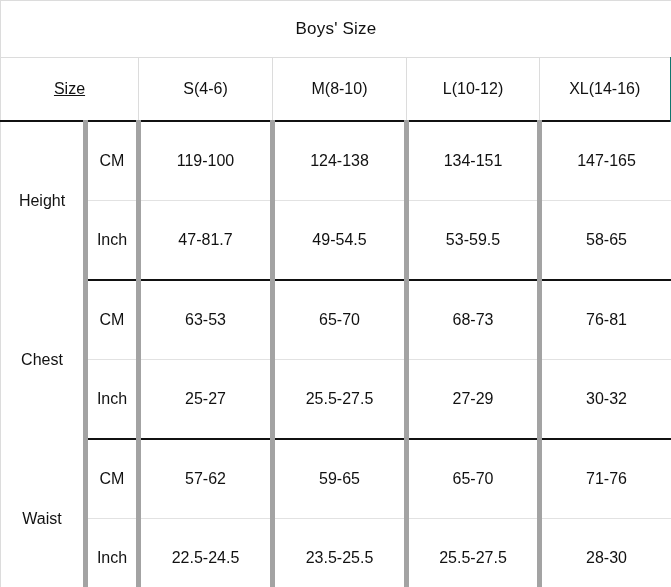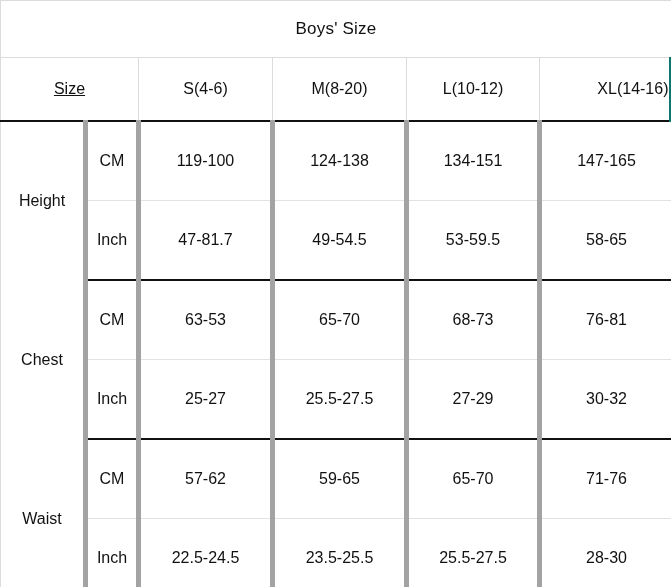--- a/index.html
+++ b/index.html
@@ -47,21 +47,21 @@
   }
 
   
   .hdr {
     height: 62px;
     font-size: 16px;
     border-bottom: 2px solid #111111;
     border-left: 1px solid #dcdcdc;
   }
   .hdr.first { border-left: 1px solid #dcdcdc; text-decoration: underline; }
-  .hdr.last  { border-right: 6px solid #0f766e; text-align: right; }
+  .hdr.last  { border-right: 4px solid #0f766e; }
 
   
   .cell {
     font-size: 16px;
     height: 78px;
     border-left: 5px solid #a3a3a3;
   }
   .cell.last { border-right: 1px solid #dcdcdc; }
 
   
@@ -94,21 +94,21 @@
     </colgroup>
     <tbody>
 
       <tr>
         <td class="title-cell" colspan="6">Boys' Size</td>
       </tr>
 
       <tr>
         <td class="hdr first" colspan="2">Size</td>
         <td class="hdr">S(4-6)</td>
-        <td class="hdr">M(8-20)</td>
+        <td class="hdr">M(8-10)</td>
         <td class="hdr">L(10-12)</td>
         <td class="hdr last">XL(14-16)</td>
       </tr>
 
       <tr class="row-cm">
         <td class="grp" rowspan="2">Height</td>
         <td class="cell">CM</td>
         <td class="cell">119-100</td>
         <td class="cell">124-138</td>
         <td class="cell">134-151</td>

